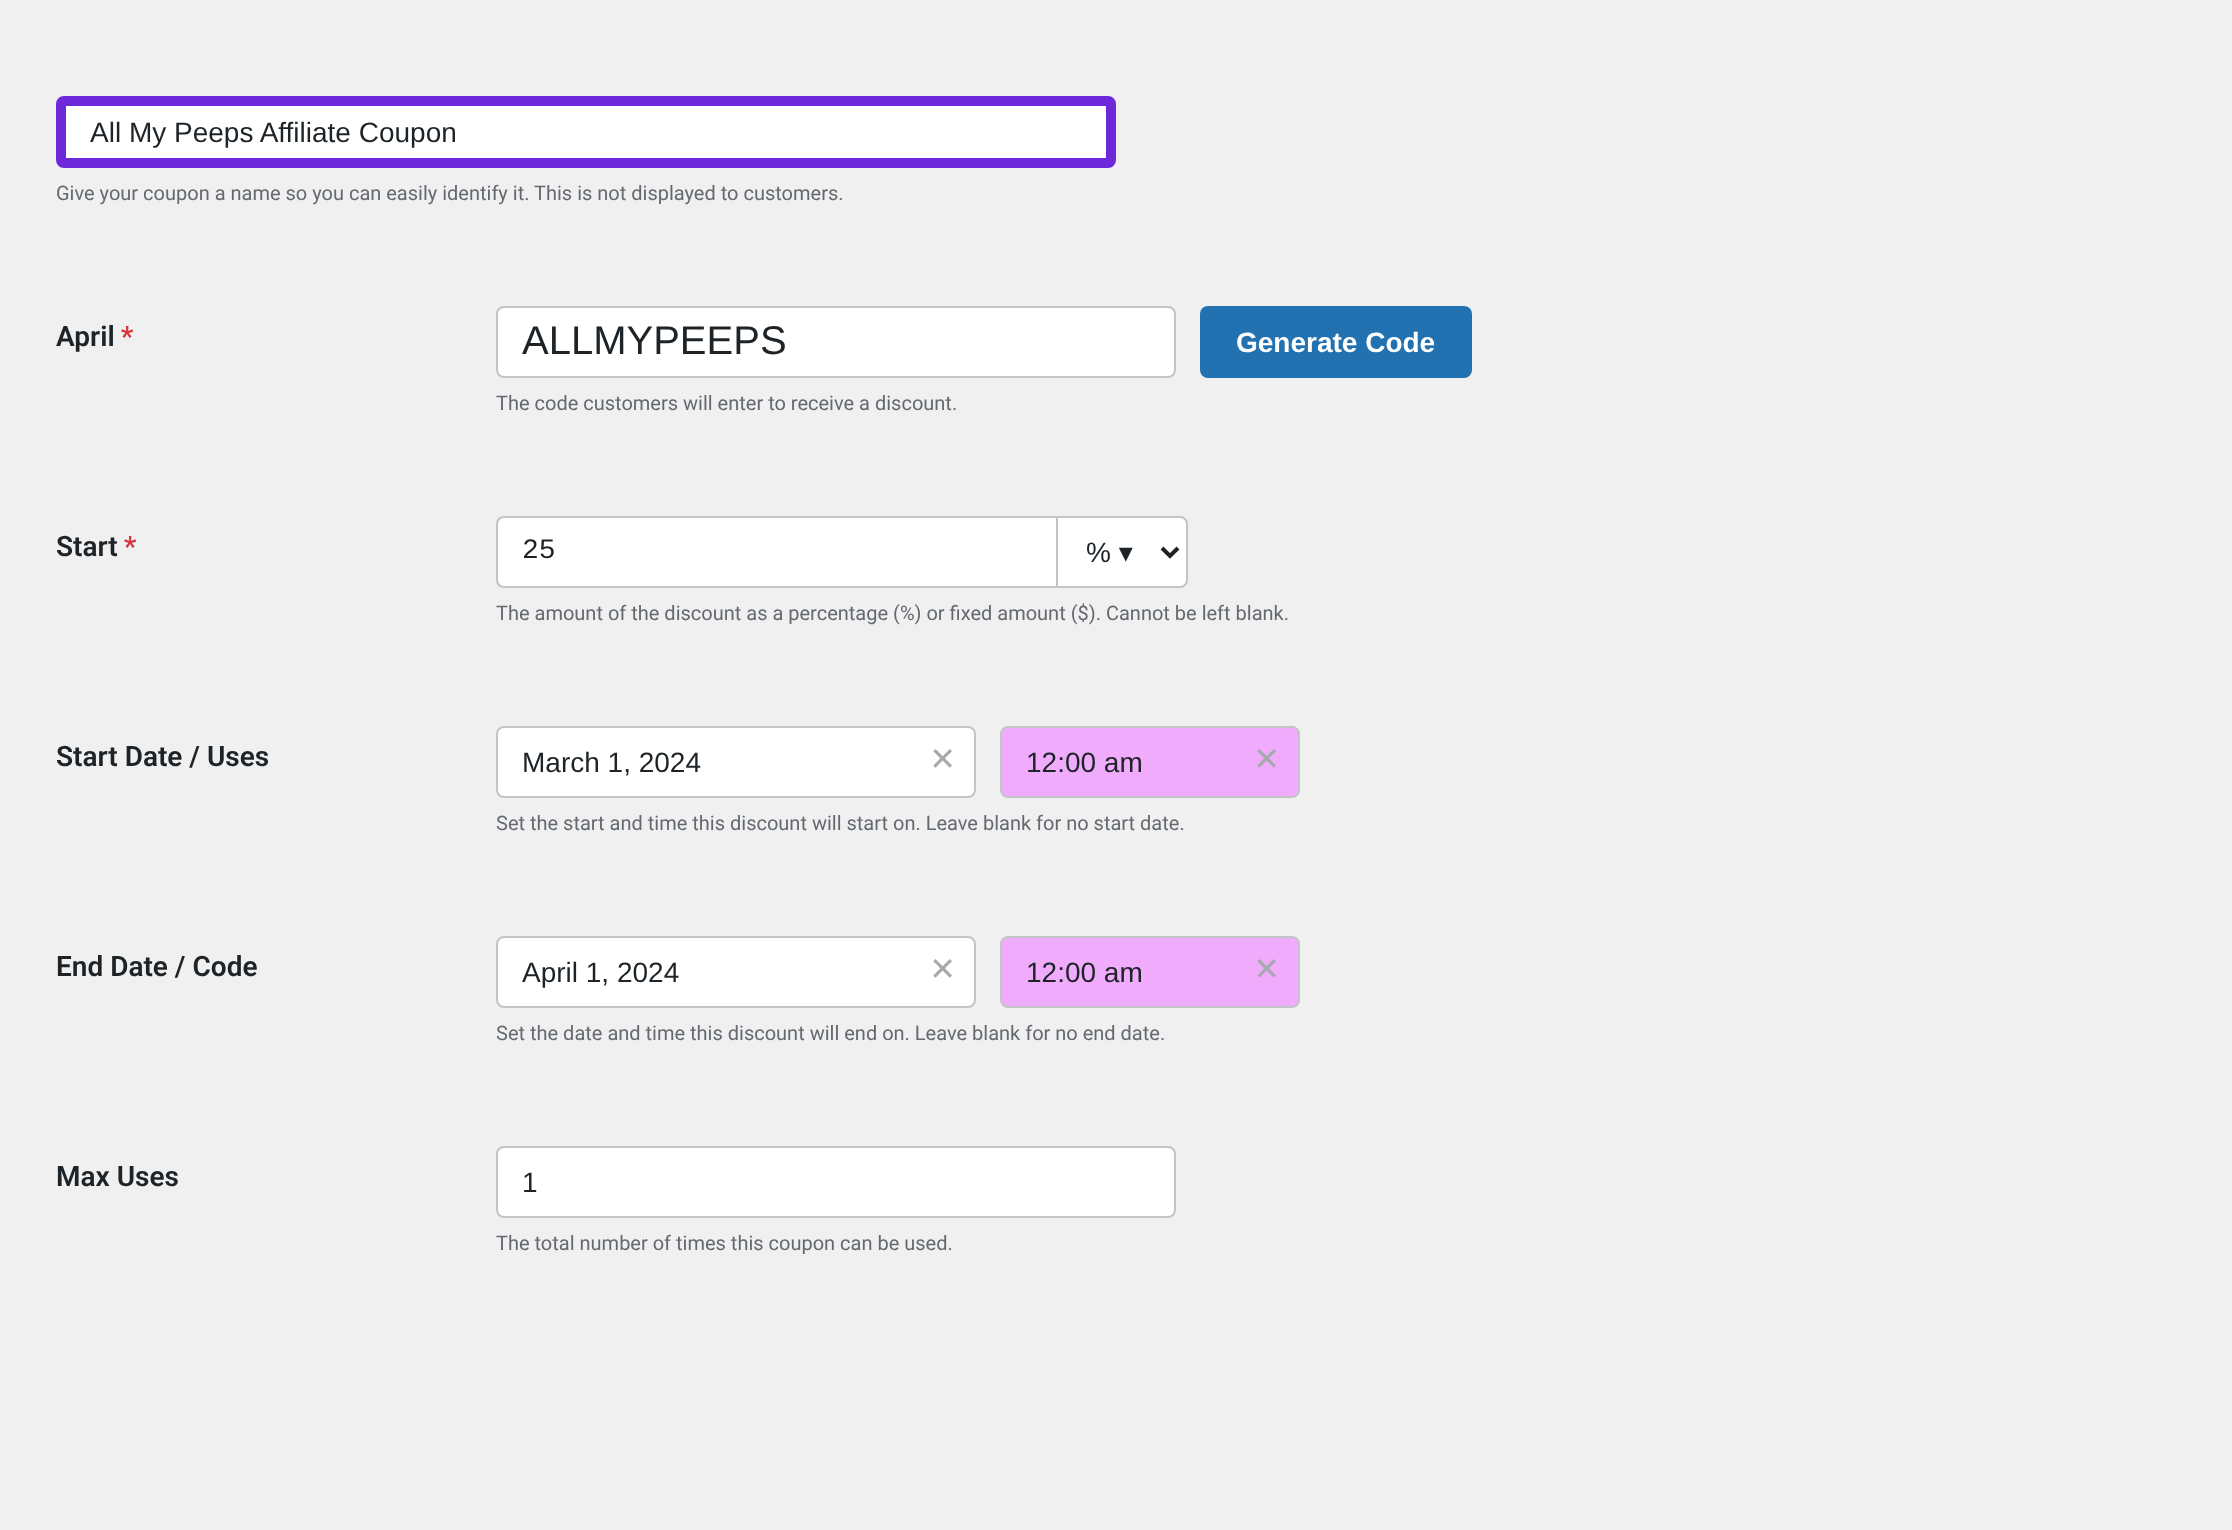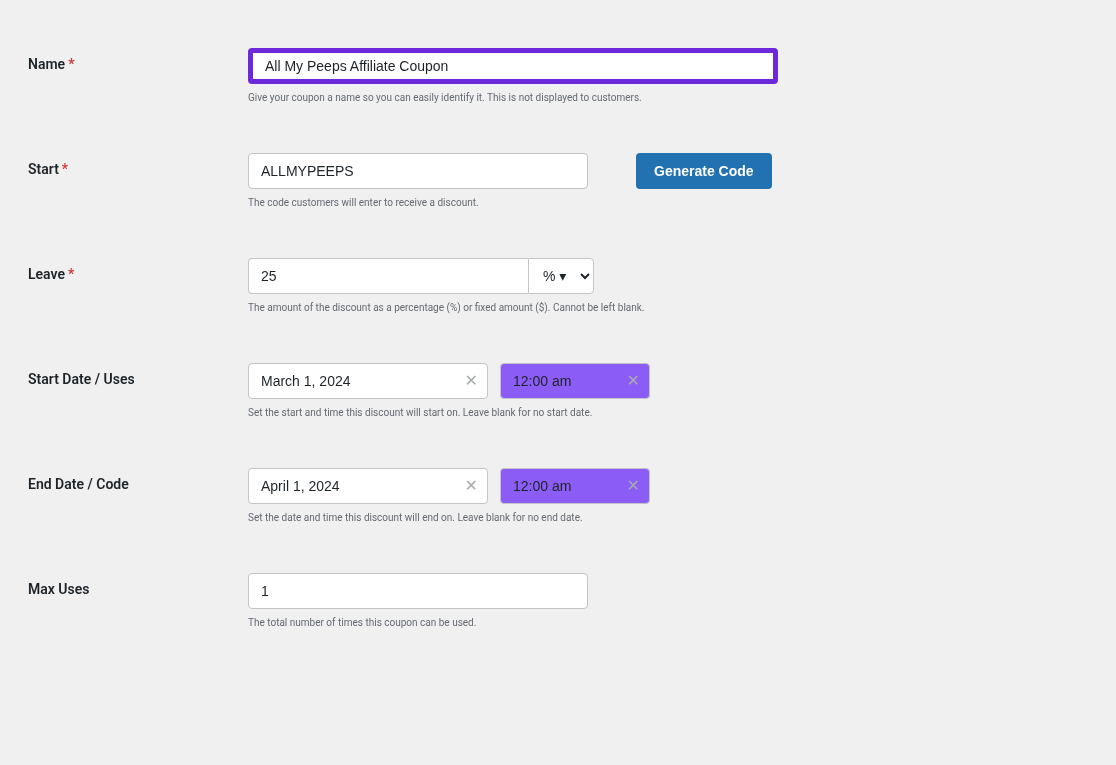--- a/index.html
+++ b/index.html
@@ -77,57 +77,57 @@
       align-items: center;
       gap: 12px;
     }
 
     .code-input {
       width: 340px;
       padding: 16px 12px;
       border: 1px solid #c3c4c7;
       border-radius: 4px;
       background: #fff;
-      font-size: 14px;
+      font-size: 20px;
       color: #1d2327;
       outline: none;
       height: 36px;
     }
 
     .generate-btn {
       background-color: #2271b1;
       color: #fff;
       border: none;
       border-radius: 4px;
       padding: 8px 18px;
       font-size: 14px;
       font-weight: 600;
       cursor: pointer;
       height: 36px;
       white-space: nowrap;
-      margin-left: 36px;
     }
 
     .amount-row {
       display: flex;
       align-items: center;
       gap: 0;
     }
 
     .amount-input {
       width: 280px;
       padding: 8px 12px;
       border: 1px solid #c3c4c7;
       border-right: none;
       border-radius: 4px 0 0 4px;
       background: #fff;
       font-size: 14px;
       color: #1d2327;
       outline: none;
       height: 36px;
+      font-family: Liberation Mono, monospace;
     }
 
     .amount-select {
       padding: 0 10px;
       border: 1px solid #c3c4c7;
       border-radius: 0 4px 4px 0;
       background: #fff;
       font-size: 14px;
       color: #1d2327;
       height: 36px;
@@ -179,21 +179,21 @@
       position: relative;
       display: flex;
       align-items: center;
     }
 
     .time-input {
       width: 150px;
       padding: 8px 34px 8px 12px;
       border: 1px solid #c3c4c7;
       border-radius: 4px;
-      background: #8b5cf6;
+      background: #f0abfc;
       font-size: 14px;
       color: #1d2327;
       outline: none;
       height: 36px;
     }
 
     .max-uses-input {
       width: 340px;
       padding: 8px 12px;
       border: 1px solid #c3c4c7;
@@ -204,45 +204,42 @@
       outline: none;
       height: 36px;
     }
   </style>
 </head>
 <body>
 
 <div class="form-container">
 
   <div class="form-row">
-    <div class="form-label">
-      <span>Name</span><span class="required-star">*</span>
-    </div>
     <div class="form-field">
       <input class="text-input" type="text" value="All My Peeps Affiliate Coupon" style="">
       <p class="help-text">Give your coupon a name so you can easily identify it. This is not displayed to customers.</p>
     </div>
   </div>
 
   <div class="form-row">
     <div class="form-label">
-      <span>Start</span><span class="required-star">*</span>
+      <span>April</span><span class="required-star">*</span>
     </div>
     <div class="form-field">
       <div class="code-row">
         <input class="code-input" type="text" value="ALLMYPEEPS" style="">
         <button class="generate-btn">Generate Code</button>
       </div>
       <p class="help-text">The code customers will enter to receive a discount.</p>
     </div>
   </div>
 
   <div class="form-row">
     <div class="form-label">
-      <span>Leave</span><span class="required-star">*</span>
+      <span>Start</span><span class="required-star">*</span>
     </div>
     <div class="form-field">
       <div class="amount-row">
         <input class="amount-input" type="text" value="25" style="">
         <select class="amount-select">
           <option>% ▾</option>
           <option>$</option>
         </select>
       </div>
       <p class="help-text">The amount of the discount as a percentage (%) or fixed amount ($). Cannot be left blank.</p>

